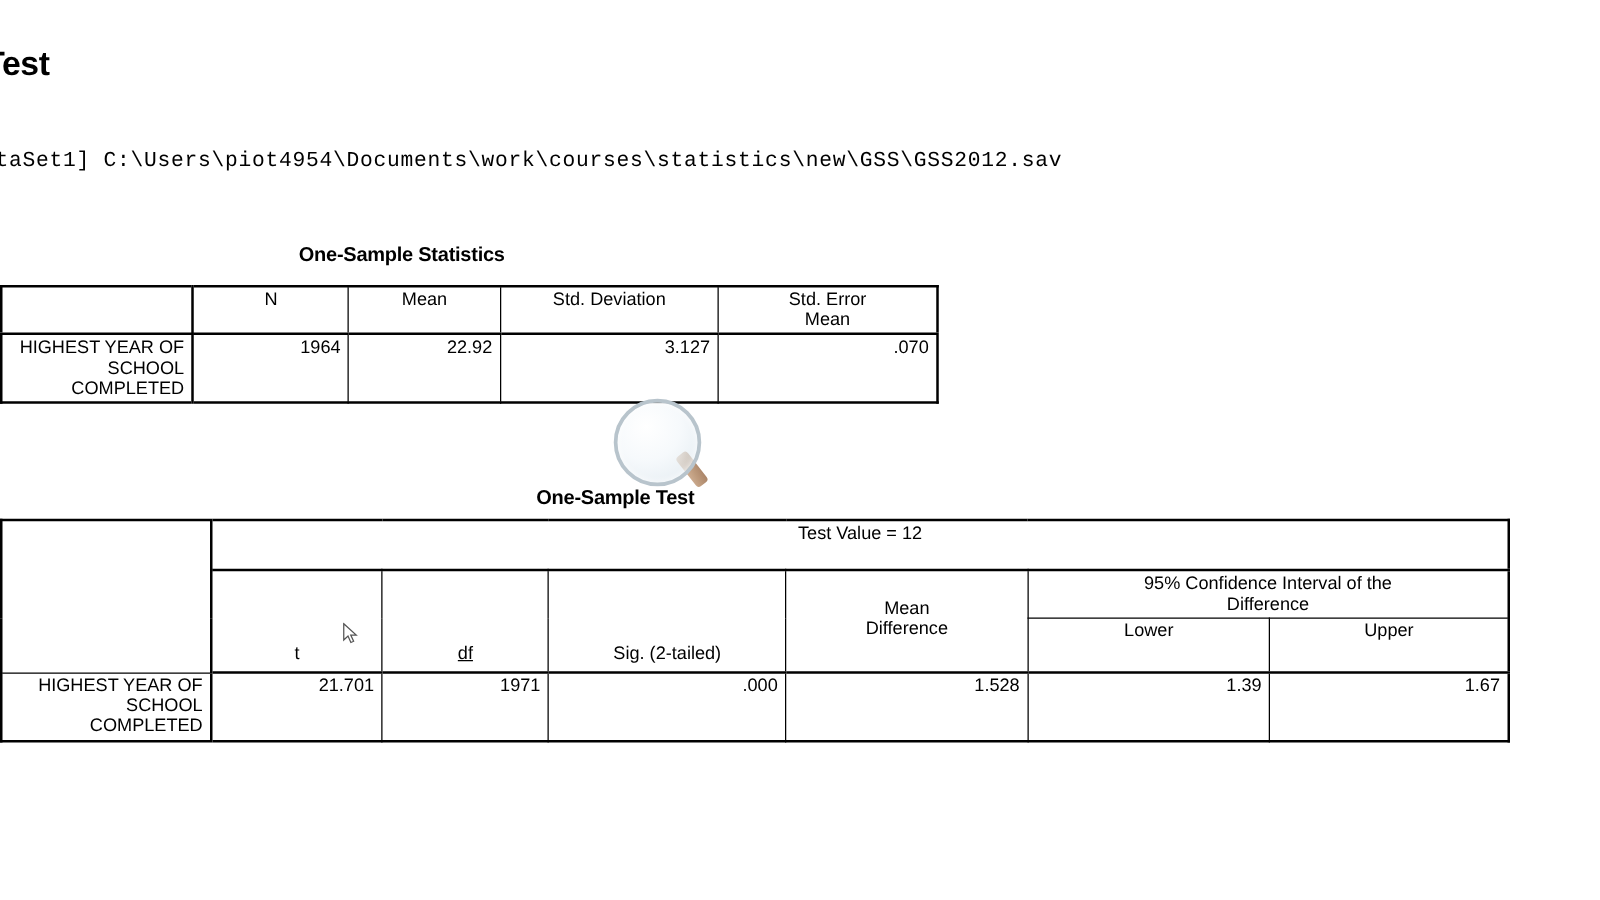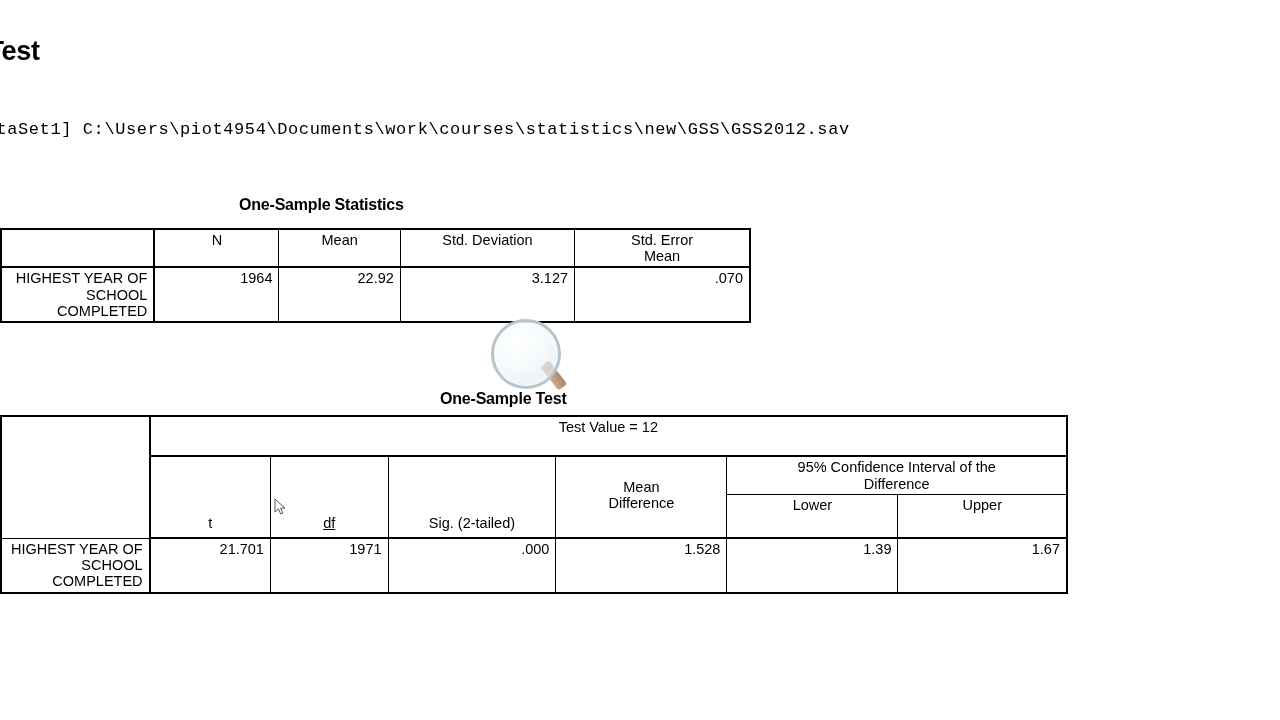--- a/index.html
+++ b/index.html
@@ -117,22 +117,22 @@
     border-radius: 24px;
   }
   .thick-b { border-bottom: 2.5px solid #000 !important; }
   .thick-r { border-right: 2.5px solid #000 !important; }
 
   
   #tbl-stats { left: 72px; top: 228px; width: 751px; }
   #cap-stats { left: 311px; top: 196px; }
 
   
-  #tbl-test { left: 72px; top: 415px; width: 1068px; }
-  #cap-test { left: 512px; top: 390px; text-align: right; }
+  #tbl-test { left: 72px; top: 415px; width: 1208px; }
+  #cap-test { left: 501px; top: 390px; text-align: right; }
 
   
   .magnifier {
     position: absolute;
     left: 491px;
     top: 319px;
     width: 72px;
     height: 72px;
     pointer-events: none;
   }

